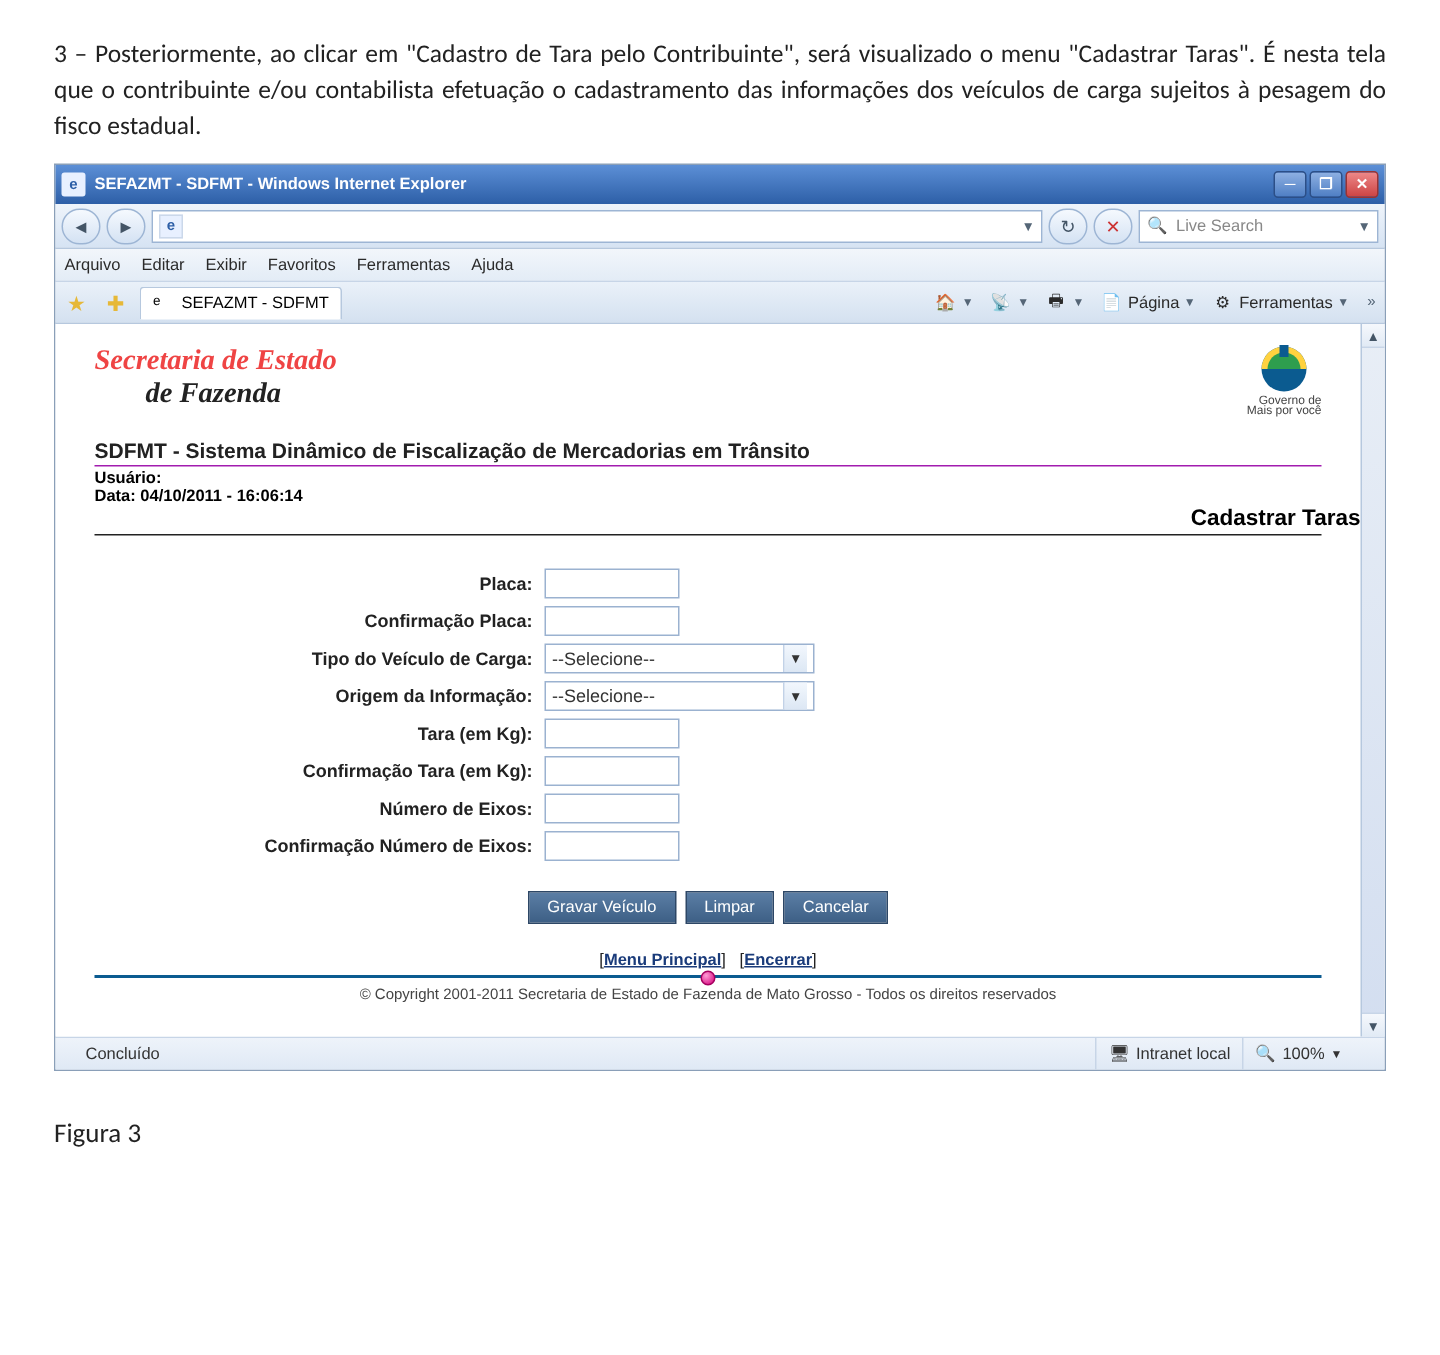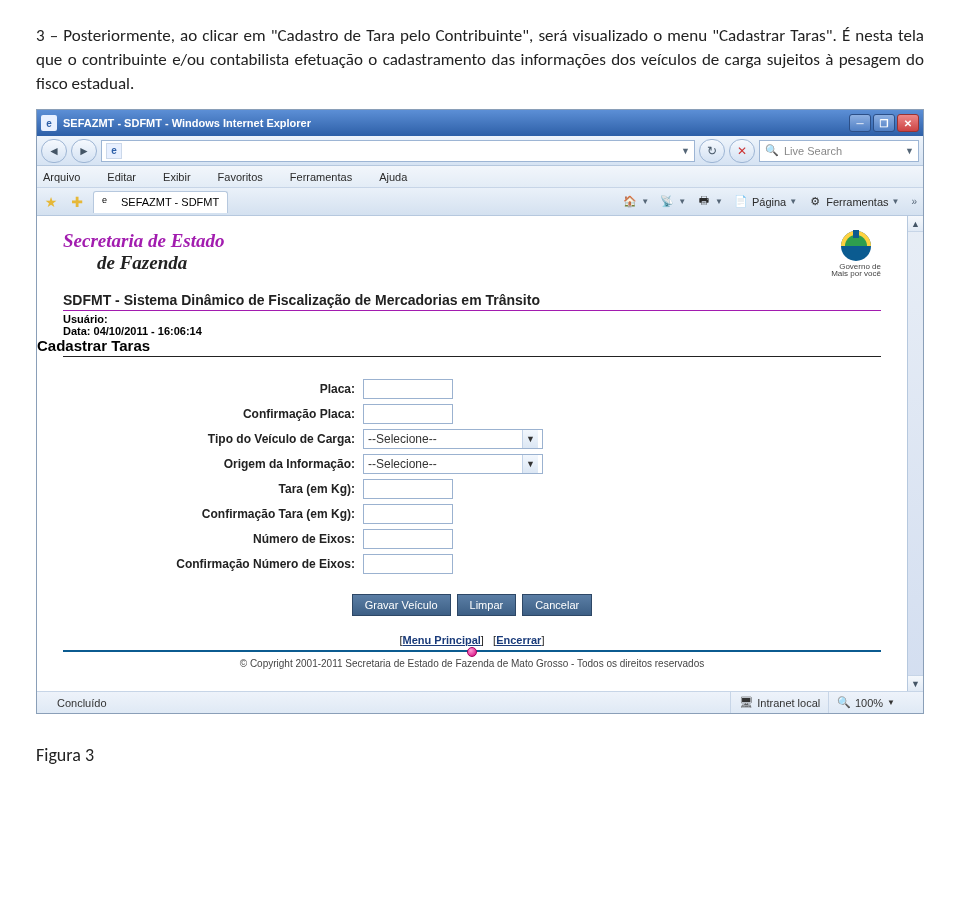--- a/index.html
+++ b/index.html
@@ -56,21 +56,21 @@
   }
   .addrbar .eicon { width: 16px; height: 16px; background:#e8f0ff; border:1px solid #cbd8ea; margin-right:6px; display:inline-flex; align-items:center; justify-content:center; font-weight:bold; color:#2d5fa7; font-size:10px;}
   .searchcell { display:flex; align-items:center; background:#fff; border:1px solid #9db5d4; height:22px; width:160px; padding:0 4px; color:#888;}
   .sicon { width:16px; height:16px; margin-right:4px; display:inline-flex; align-items:center; justify-content:center; }
   .dropicon { margin-left:auto; font-size:9px; color:#567; }
 
   
   .menurow {
     display:flex; align-items:center; height:22px;
     background: linear-gradient(#f2f6fb,#e3ecf6);
-    padding:0 6px; gap:27px; color:#2a2a2a;
+    padding:0 6px; gap:14px; color:#2a2a2a;
     border-bottom:1px solid #c7d5e7;
   }
   .menurow span { text-decoration: underline dotted transparent; }
 
   
   .tabrow {
     display:flex; align-items:center; height:28px;
     background: linear-gradient(#eaf1f9,#d4e1f0);
     border-bottom:1px solid #b6c8de;
     padding:0 4px; gap:6px;
@@ -93,39 +93,39 @@
     display:flex;
   }
   .contentInner { flex:1; padding:0; }
   .scrollbar { width:16px; background: linear-gradient(#e8eef6,#d3def0); border-left:1px solid #b6c8de; position:relative;}
   .scrollbar .arrow { height:16px; display:flex; align-items:center; justify-content:center; font-size:9px; color:#456; background:linear-gradient(#f5f8fc,#e1eaf5); border-bottom:1px solid #c7d5e7;}
   .scrollbar .arrow.bot { border-top:1px solid #c7d5e7; border-bottom:none; position:absolute; bottom:0; left:0; right:0;}
 
   
   .pageHeader { display:flex; align-items:center; justify-content:space-between; padding:10px 26px 6px 26px; }
   .sefTitle { font-family: Georgia, serif; }
-  .sefTitle .l1 { font-size:19px; font-weight:bold; font-style:italic; color:#a21caf;}
+  .sefTitle .l1 { font-size:19px; font-weight:bold; font-style:italic; color:#ef4444;}
   .sefTitle .l2 { font-size:19px; font-weight:bold; font-style:italic; color:#222; margin-left:34px;}
   .mg { text-align:right; }
   .mg svg { display:block; margin-left:auto; }
   .mg .mgText { font-family: Arial, sans-serif; font-weight: 900; font-size:25px; color:#0b5b90; letter-spacing:0.5px; line-height:0.9;}
   .mg .gov { font-size:8px; color:#444; display:block; text-align:right; margin-bottom:-2px;}
   .mg .slogan { font-size:8px; color:#444; display:block; text-align:right;}
 
   
   .sysbar {
     margin: 4px 26px 0 26px;
     font-weight: bold; font-size:14px; color:#222;
     padding: 4px 0 2px 0;
     border-bottom: 1px solid #a21caf;
   }
   .metabar {
     margin: 0 26px; display:flex; justify-content:space-between; font-size:11px; font-weight:bold; padding:2px 0;flex-direction:column;
   }
-  .formTitle { text-align:left; font-weight:bold; font-size:15px; margin-top:-2px;}
+  .formTitle { text-align:right; font-weight:bold; font-size:15px; margin-top:-2px;}
   .sep { margin: 2px 26px 10px; border-top:1px solid #222;}
 
   
   .form { margin: 22px 26px 8px; }
   .frow { display:flex; align-items:center; margin:5px 0; }
   .flabel { width:300px; text-align:right; font-weight:bold; font-size:12px; color:#222; padding-right:8px;}
   .finput {
     height:20px; border:1px solid #9bb2d0; background:#fff; font-size:12px; padding:0 4px;
   }
   .fw90 { width:90px;}

